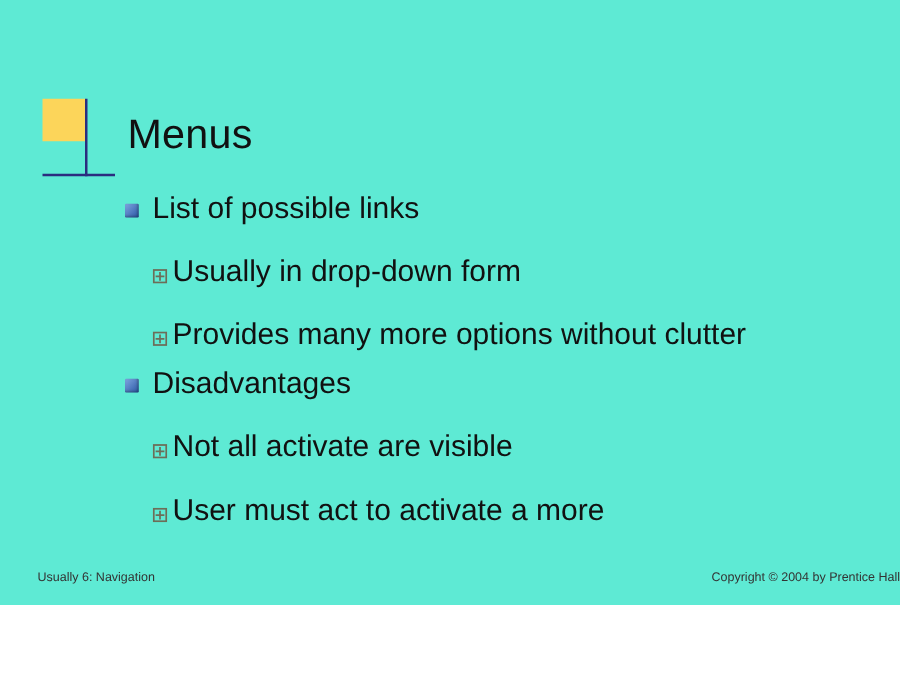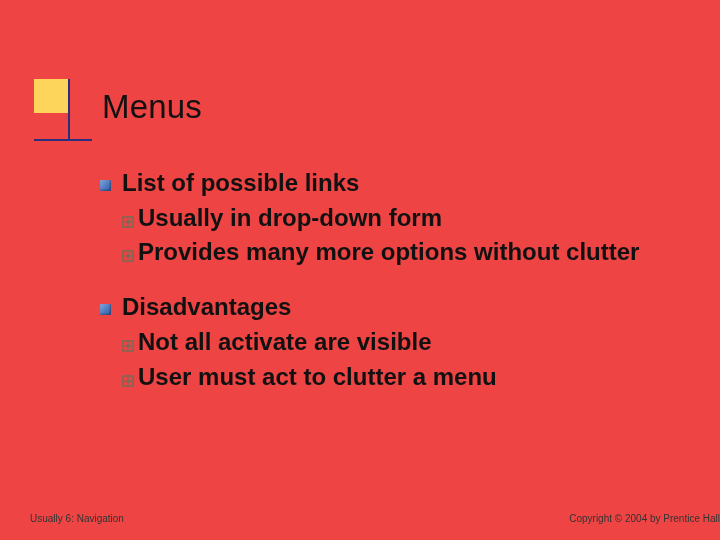--- a/index.html
+++ b/index.html
@@ -7,22 +7,22 @@
     padding: 0;
     width: 720px;
     height: 540px;
     background: #fff;
     font-family: Verdana, Geneva, sans-serif;
     overflow: hidden;
   }
   .slide {
     position: relative;
     width: 720px;
-    height: 540px;
-    background: #ef4444;
+    height: 484px;
+    background: #5eead4;
   }
   .title-deco {
     position: absolute;
     left: 34px;
     top: 79px;
     width: 56px;
     height: 60px;
   }
   .deco-yellow {
     position: absolute;
@@ -53,32 +53,31 @@
     left: 102px;
     top: 88px;
     font-size: 33px;
     color: #111;
     font-weight: 400;
     letter-spacing: 0.2px;
   }
   .content {
     position: absolute;
     left: 100px;
-    top: 168px;
+    top: 152px;
     width: 580px;
     font-size: 24px;
     color: #111;
     font-family: Tahoma, Verdana, sans-serif;
     line-height: 1.28;
-    font-weight: bold;
   }
   .lvl1 {
     display: flex;
     align-items: baseline;
-    margin-top: 24px;
+    margin-top: 8px;
   }
   .lvl1:first-child { margin-top: 0; }
   .bullet1 {
     display: inline-block;
     width: 12px;
     height: 12px;
     margin-right: 10px;
     position: relative;
     top: 1px;
     flex-shrink: 0;
@@ -91,21 +90,21 @@
     background: linear-gradient(135deg, #7fa6e0 0%, #2b57a5 100%);
     box-shadow: inset -1px -1px 2px rgba(0,0,0,0.3);
     border-radius: 1px;
   }
   .lvl2-group {
     padding-left: 22px;
   }
   .lvl2 {
     display: flex;
     align-items: baseline;
-    margin-top: 4px;
+    margin-top: 20px;
   }
   .bullet2 {
     display: inline-block;
     width: 14px;
     margin-right: 2px;
     position: relative;
     top: 2px;
     flex-shrink: 0;
   }
   .bullet2 svg {
@@ -201,21 +200,21 @@
       <div class="lvl2">
         <span class="bullet2">
           <svg viewBox="0 0 12 12">
               <g fill="none" stroke="#6d6d58" stroke-width="1.4">
                 <rect x="1" y="1" width="10" height="10"></rect>
                 <line x1="6" y1="2.5" x2="6" y2="9.5"></line>
                 <line x1="2.5" y1="6" x2="9.5" y2="6"></line>
               </g>
             </svg>
         </span>
-        <span>User must act to clutter a menu</span>
+        <span>User must act to activate a more</span>
       </div>
     </div>
 
   </div>
 
   <div class="footer">
     <div class="footer-left">Usually 6: Navigation</div>
     <div class="footer-center">Copyright © 2004 by Prentice Hall</div>
   </div>
 

